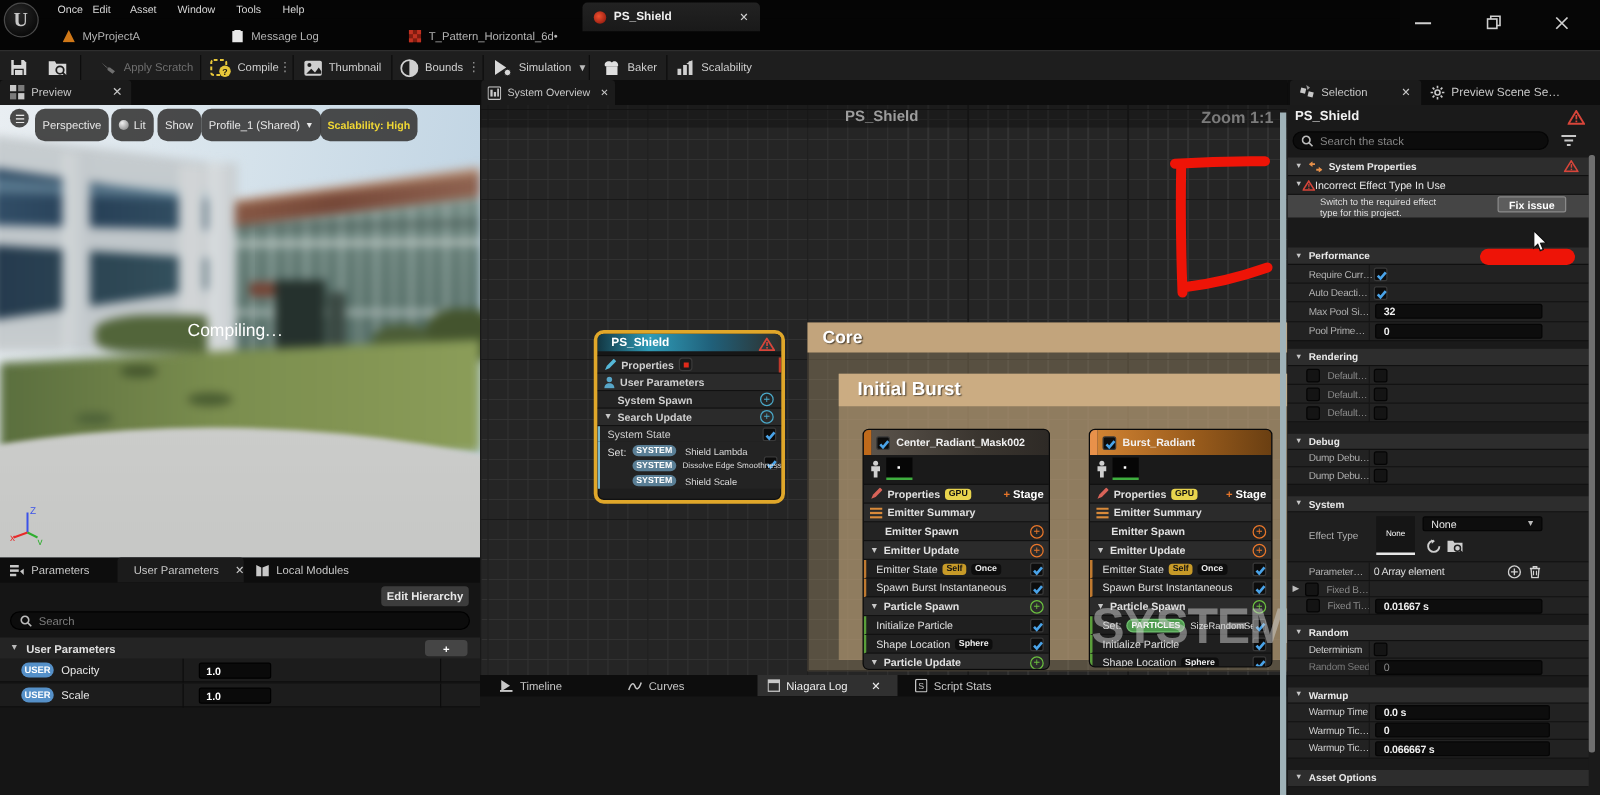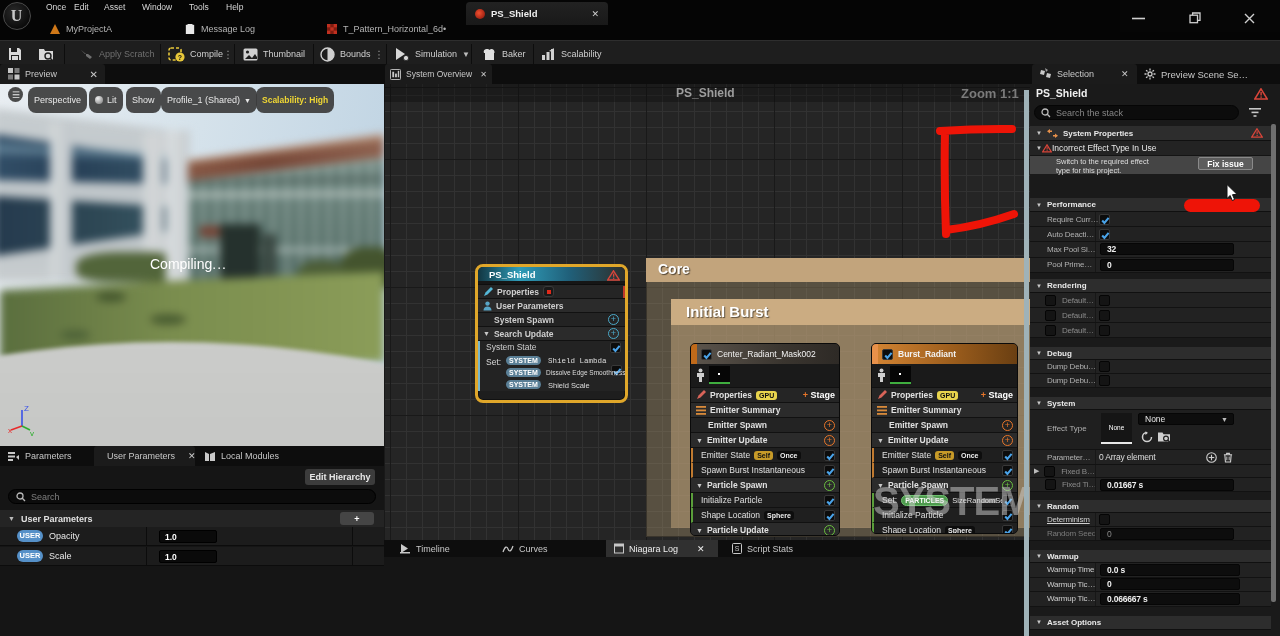--- a/index.html
+++ b/index.html
@@ -272,21 +272,21 @@
   <div class="abs" style="left:287px;top:215px;width:359px;height:229px;background:rgba(190,160,120,.55);"></div>
   <div class="abs" style="left:287px;top:215px;width:359px;height:26px;background:#cbac82;color:#fff;font-weight:bold;font-size:15px;padding:4px 0 0 15px;text-shadow:1px 1px 1px rgba(0,0,0,.55);">Initial Burst</div>
 
   <div class="node" id="emitter1" style="left:306px;top:259px;width:150px;height:193px;border:1.5px solid #0a0a0a;border-radius:5px;overflow:hidden;">
     <div style="height:20px;display:flex;align-items:center;gap:5px;background:linear-gradient(90deg,#5a534b,#3a352f 60%,#2e2a26);border-left:6px solid #c06a1a;padding-left:4px;">
       <span class="chk">
           <svg width="11" height="11" viewBox="0 0 11 11">
             <path d="M2.2 5.5l2.2 2.4 4.2-5" fill="none" stroke="#fff" stroke-width="1.7"></path>
           </svg>
         </span>
-      <span style="font-size:8.5px;font-weight:normal;color:#f2f2f2;">Center_Radiant_Mask002</span>
+      <span style="font-size:8.5px;font-weight:bold;color:#f2f2f2;">Center_Radiant_Mask002</span>
     </div>
     <div style="height:24px;background:#1a1a1a;position:relative;border-bottom:1px solid #111;">
       <svg style="position:absolute;left:5px;top:4px;" width="9" height="15" viewBox="0 0 9 15">
           <circle cx="4.5" cy="2.5" r="2" fill="#cfcfcf"></circle>
           <path d="M1 5h7v4H6v5H3V9H1z" fill="#cfcfcf"></path>
         </svg>
       <div style="position:absolute;left:18px;top:2px;width:21px;height:18px;background:#060606;border-bottom:2px solid #3fae3f;">
           <span style="position:absolute;left:9px;top:7px;width:2px;height:2px;background:#fff;"></span>
         </div>
     </div>
@@ -459,21 +459,21 @@
         <span class="plusc" style="color:#4aa8c8;border-color:#4aa8c8;right:6px;">+</span>
       </div>
     <div class="erow" style="background:#232323;height:12px;border-left:2px solid #7ab8cc;padding-left:6px;border-bottom:none;">System State<span class="chk" style="position:absolute;right:4px;">
           <svg width="11" height="11" viewBox="0 0 11 11">
             <path d="M2.2 5.5l2.2 2.4 4.2-5" fill="none" stroke="#fff" stroke-width="1.7"></path>
           </svg>
         </span></div>
     <div style="position:relative;background:#232323;border-left:2px solid #7ab8cc;height:38px;font-size:8.5px;">
       <span style="position:absolute;left:6px;top:4px;color:#ddd;">Set:</span>
       <span class="tag" style="position:absolute;left:26px;top:3px;background:#5a7f96;color:#fff;border-radius:6px;font-size:7px;">SYSTEM</span>
-        <span style="position:absolute;left:68px;top:4px;color:#ddd;font-size:7.5px;white-space:nowrap;font-family:Liberation Mono, monospace;">Shield Lambda</span>
+        <span style="position:absolute;left:68px;top:4px;color:#ddd;font-size:7.5px;white-space:nowrap;">Shield Lambda</span>
       <span class="chk" style="position:absolute;right:3px;top:12px;">
           <svg width="11" height="11" viewBox="0 0 11 11">
             <path d="M2.2 5.5l2.2 2.4 4.2-5" fill="none" stroke="#fff" stroke-width="1.7"></path>
           </svg>
         </span>
       <span class="tag" style="position:absolute;left:26px;top:15px;background:#5a7f96;color:#fff;border-radius:6px;font-size:7px;">SYSTEM</span>
         <span style="position:absolute;left:66px;top:16px;color:#ddd;font-size:6.5px;white-space:nowrap;">Dissolve Edge Smoothness</span>
       <span class="tag" style="position:absolute;left:26px;top:27px;background:#5a7f96;color:#fff;border-radius:6px;font-size:7px;">SYSTEM</span>
         <span style="position:absolute;left:68px;top:28px;color:#ddd;font-size:7.5px;white-space:nowrap;">Shield Scale</span>
     </div>
@@ -651,21 +651,21 @@
         <span style="padding-left:6px;color:#8a8a8a;">Fixed B…</span>
       </div>
     <div class="drow" style="height:14px;">
         <span class="chk0" style="margin-left:15px;"></span>
         <span style="padding-left:6px;width:42px;min-width:42px;color:#8a8a8a;">Fixed Ti…</span>
         <span class="dinput" style="margin-left:2px;">0.01667 s</span>
       </div>
     <div style="height:8px;background:#1a1a1a;"></div>
     <div class="sect" style="height:13px;"><span class="tri" style="font-size:6px;">▼</span>Random</div>
     <div class="drow" style="height:14px;">
-        <span class="lbl" style="color:#cfcfcf;text-decoration:underline;">Determinism</span>
+        <span class="lbl" style="color:#cfcfcf;">Determinism</span>
         <span class="chk0"></span>
       </div>
     <div class="drow" style="height:14px;">
         <span class="lbl" style="color:#7a7a7a;">Random Seed</span>
         <span class="dinput" style="color:#8a8a8a;font-weight:normal;">0</span>
       </div>
     <div style="height:9px;background:#1a1a1a;"></div>
     <div class="sect" style="height:13px;"><span class="tri" style="font-size:6px;">▼</span>Warmup</div>
     <div class="drow" style="height:14.5px;">
         <span class="lbl" style="color:#cfcfcf;">Warmup Time</span>

